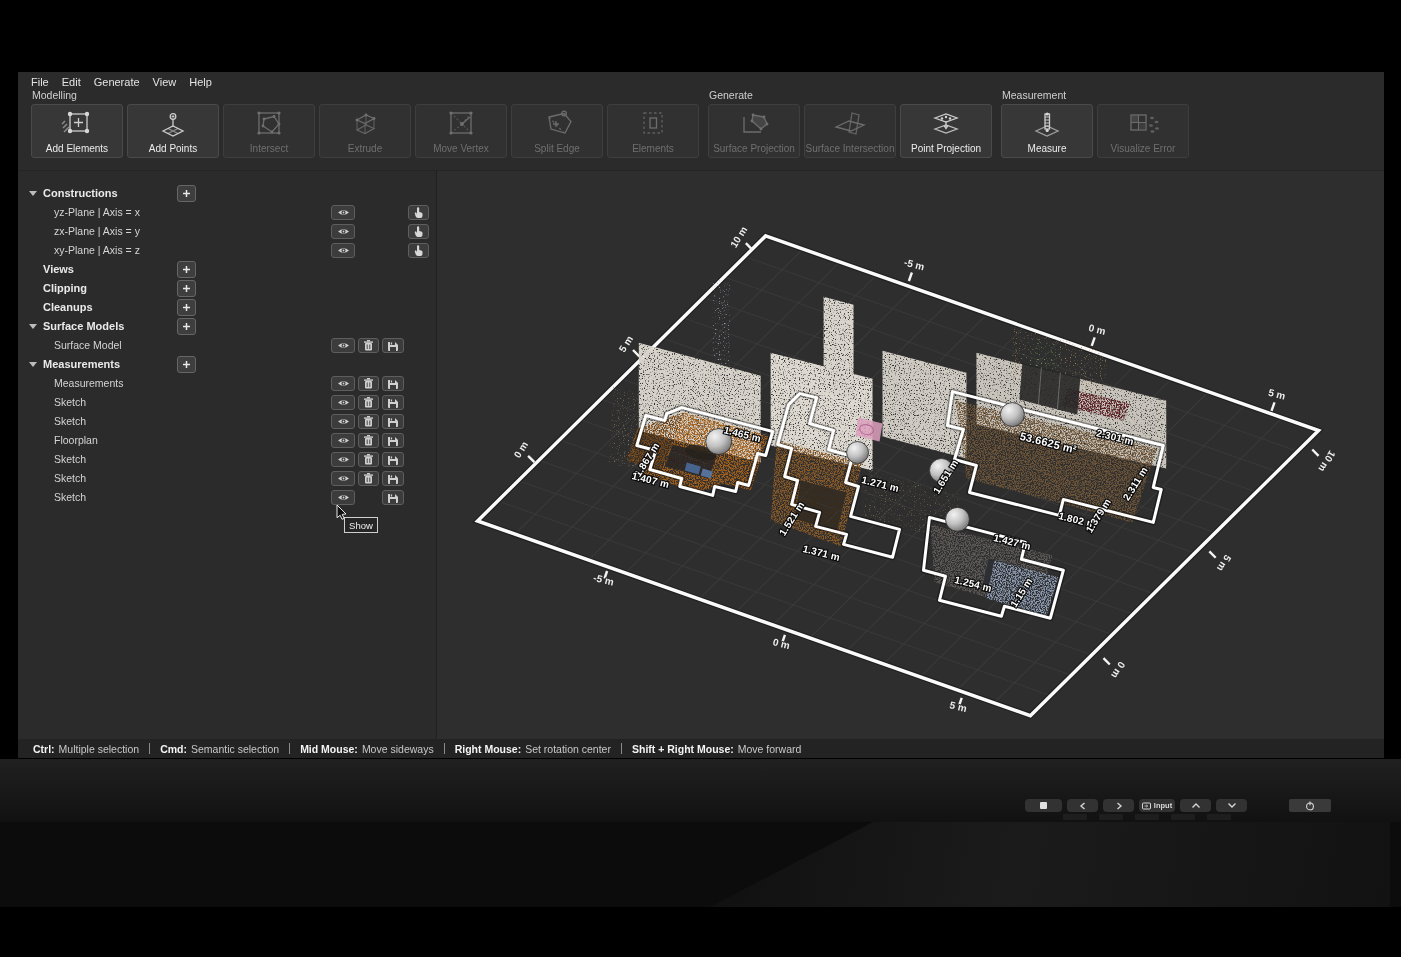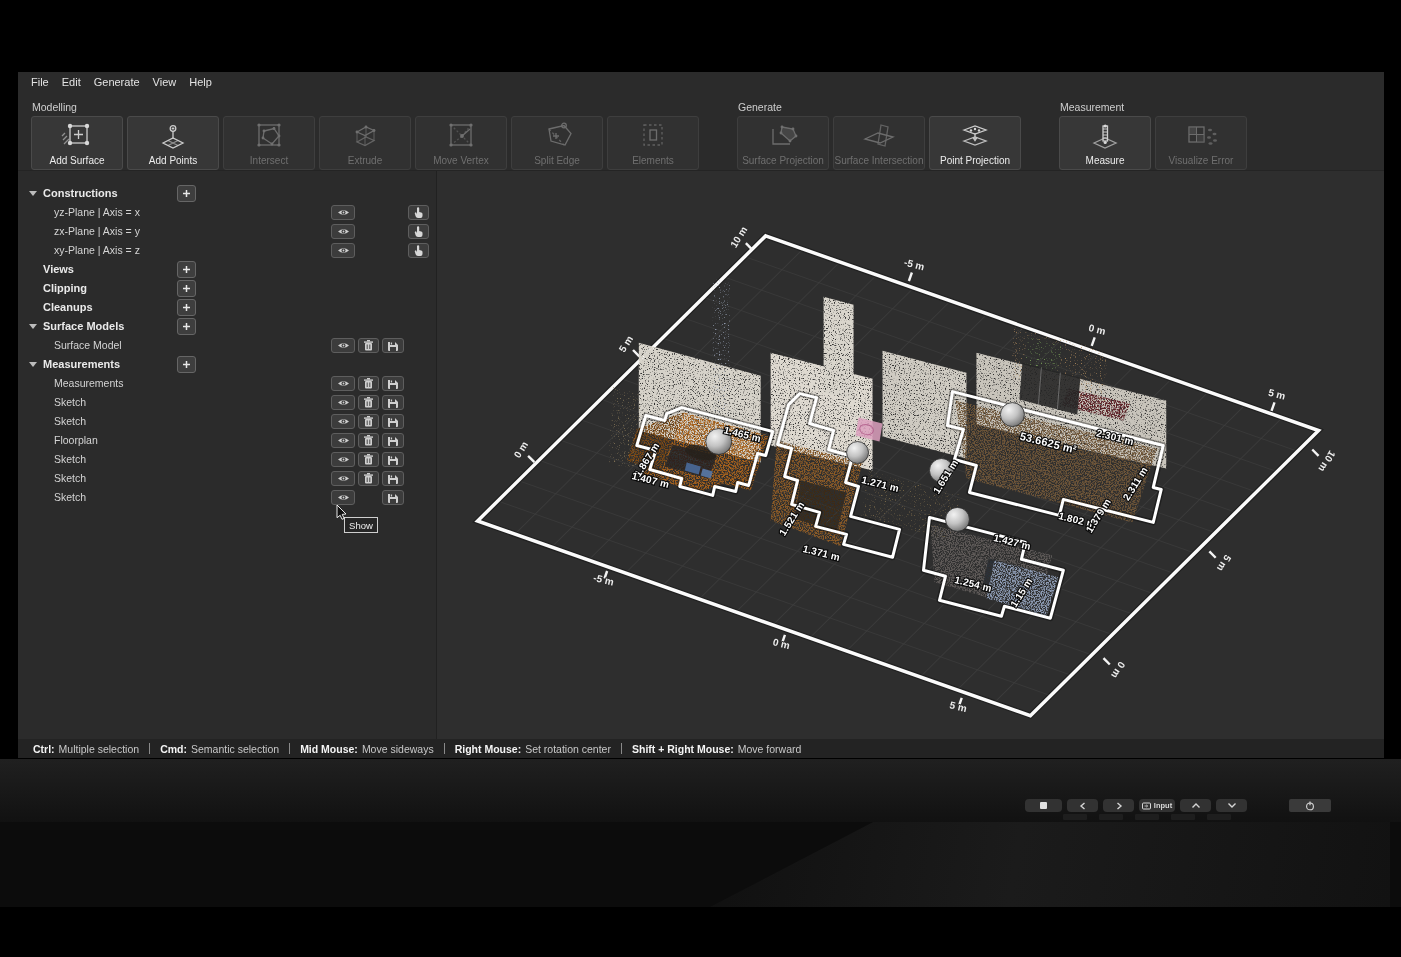--- a/index.html
+++ b/index.html
@@ -5,21 +5,21 @@
   html,body{margin:0;padding:0;background:#000;width:1401px;height:957px;overflow:hidden;
     font-family:"Liberation Sans",sans-serif;-webkit-font-smoothing:antialiased;}
   .monitor{position:absolute;left:0;top:0;width:1401px;height:957px;background:#000;}
 
   
   .app{position:absolute;left:18px;top:72px;width:1366px;height:686px;background:#1d4ed8;color:#ddd;}
 
   .menubar{height:20px;display:flex;align-items:center;gap:13px;padding-left:13px;font-size:11px;color:#e3e3e3;background:#2b2b2b;}
   .menubar span{cursor:default;}
 
-  .toolbar{position:relative;height:78px;display:flex;align-items:flex-end;padding:0 0 3px 13px;background:#2b2b2b;gap:29px;}
+  .toolbar{position:relative;height:78px;display:flex;align-items:center;padding:0 0 3px 13px;background:#2b2b2b;}
   .tbgroup{position:relative;display:flex;gap:4px;margin-right:9px;}
   .glabel{position:absolute;top:-15px;left:1px;font-size:10.5px;color:#cfcfcf;white-space:nowrap;}
   .tbtn{width:92px;height:54px;background:#373737;border:1px solid #4a4a4a;border-radius:3px;box-sizing:border-box;
     display:flex;flex-direction:column;align-items:center;justify-content:flex-end;padding-bottom:3px;cursor:pointer;}
   .tbtn svg{flex:1;margin-top:2px;}
   .blabel{font-size:10px;color:#ececec;line-height:11px;white-space:nowrap;}
   .tbtn.dis{background:#313131;border-color:#3e3e3e;cursor:default;}
   .tbtn.dis .blabel{color:#6f6f6f;}
   .tbtn.dis svg{opacity:.38;}
   .icn{stroke:#cdcdcd;fill:none;stroke-width:1.3;}
@@ -101,21 +101,21 @@
         <div class="tbtn">
           <svg class="icn" width="44" height="30" viewBox="0 0 44 30">
             <rect x="15" y="4" width="17" height="17"></rect>
               <path d="M23.5 8v9M19 12.5h9"></path>
             <path d="M9 22l5-5M8 18l4-4M7 14l3-3" opacity=".6"></path>
             <circle class="dot" cx="15" cy="4" r="2.2"></circle>
               <circle class="dot" cx="32" cy="4" r="2.2"></circle>
             <circle class="dot" cx="15" cy="21" r="2.2"></circle>
               <circle class="dot" cx="32" cy="21" r="2.2"></circle>
           </svg>
-          <div class="blabel">Add Surface</div>
+          <div class="blabel">Add Elements</div>
         </div>
         <div class="tbtn">
           <svg class="icn" width="44" height="30" viewBox="0 0 44 30">
             <path d="M12 21l10-5 10 5-10 5z"></path>
               <path d="M17 18.5l10 5M27 18.5l-10 5" opacity=".6"></path>
             <line x1="22" y1="17" x2="22" y2="9"></line>
               <circle cx="22" cy="6.5" r="2.8"></circle>
               <path d="M22 5.2v2.6M20.7 6.5h2.6" stroke-width="1"></path>
           </svg>
           <div class="blabel">Add Points</div>

